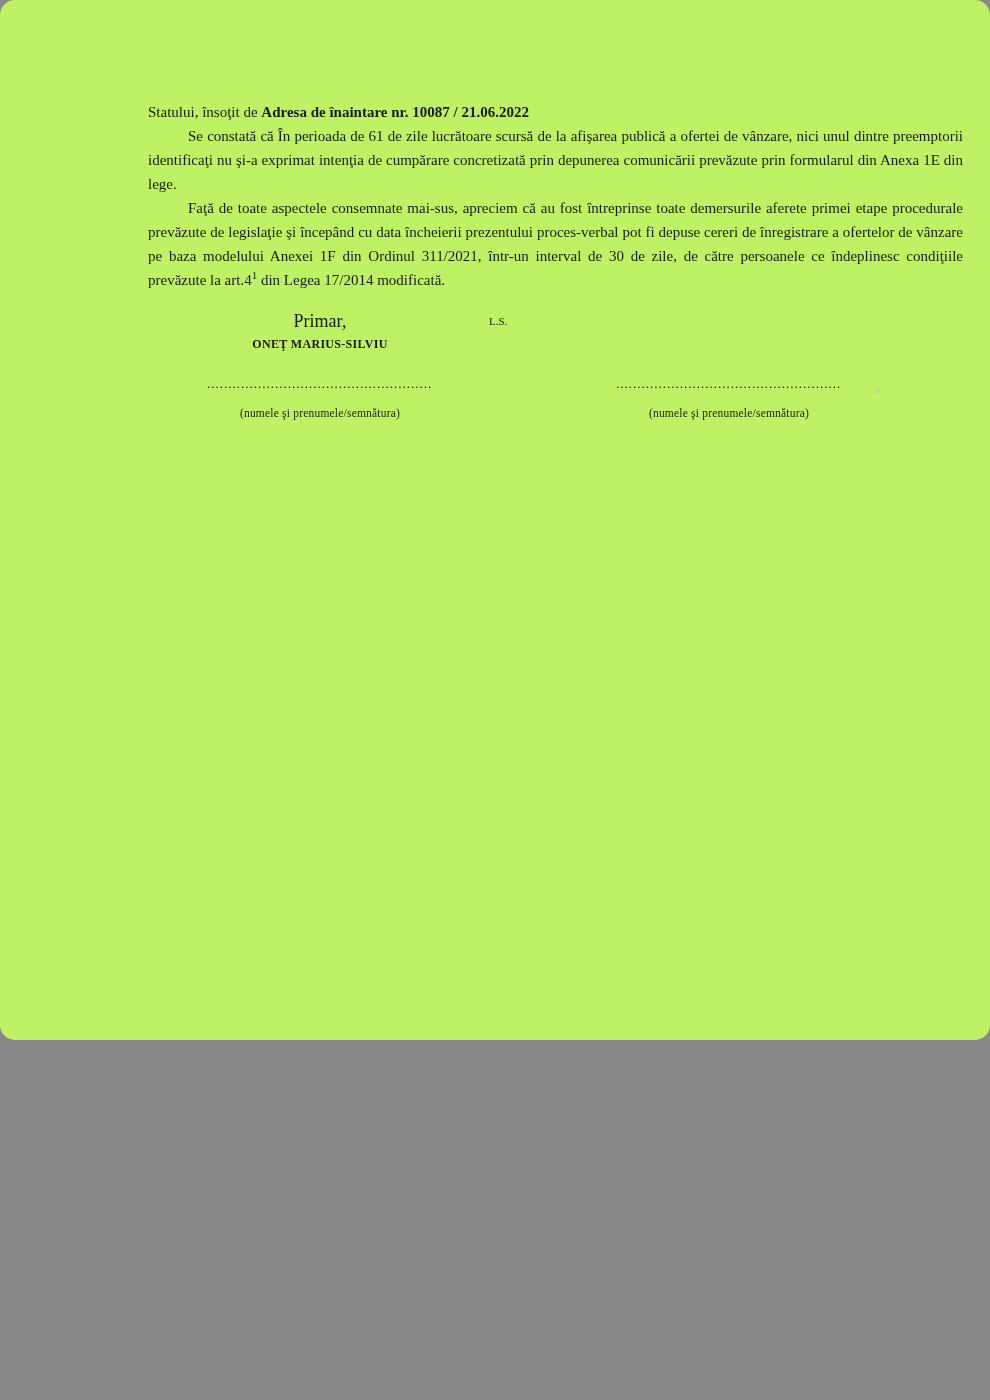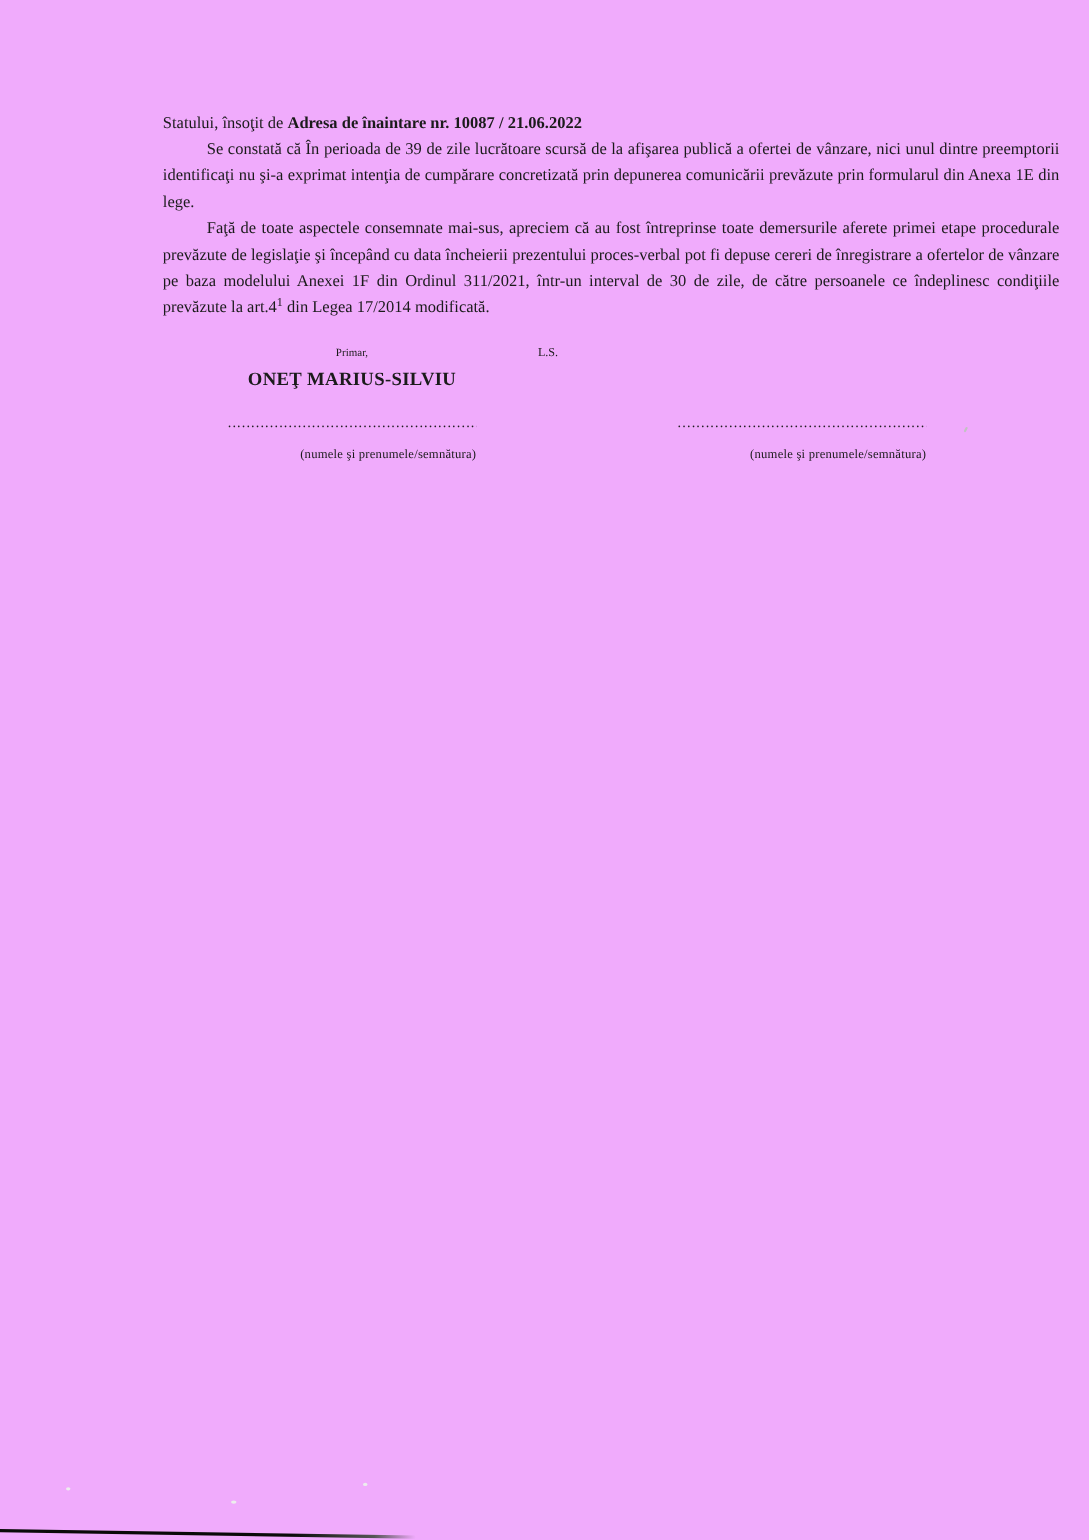--- a/index.html
+++ b/index.html
@@ -1,23 +1,24 @@
 <!DOCTYPE html>
 <html><head>
 <meta charset="utf-8">
 <style>
   html, body { margin: 0; padding: 0; background: #888; }
   .page {
     position: relative;
     width: 990px;
-    height: 1400px;
-    background: #f0abfc;
+    height: 1040px;
+    background: #bef264;
     overflow: hidden;
     font-family: "Liberation Serif", "DejaVu Serif", serif;
     color: #1b1b1b;
+    border-radius: 15px;
   }
   .content {
     position: absolute;
     left: 148px;
     top: 100px;
     width: 815px;
     font-size: 15px;
     line-height: 24px;
   }
   .content p { margin: 0; text-align: justify; }
@@ -31,41 +32,41 @@
   }
   .sig-block {
     position: relative;
     margin-top: 21px;
     height: 120px;
     text-align: left;
   }
   .sig-col { position: absolute; text-align: center; }
   .sig-col-left  { left: 12px;  width: 320px; top: 0; }
   .sig-col-right { left: 417px; width: 320px; top: 0; }
-  .sig-role { display: block; font-size: 10px; line-height: 17px; }
-  .sig-name { display: block; margin-top: 6px; font-size: 17px; font-weight: bold; letter-spacing: 0.3px; line-height: 17px; }
+  .sig-role { display: block; font-size: 18px; line-height: 17px; }
+  .sig-name { display: block; margin-top: 6px; font-size: 12px; font-weight: bold; letter-spacing: 0.3px; line-height: 17px; }
   .seal { position: absolute; left: 341px; top: 0; font-size: 11px; line-height: 17px; }
   .dotted-line {
     position: absolute;
     top: 64px;
     width: 226px;
     overflow: hidden;
     white-space: nowrap;
     font-size: 13px;
     letter-spacing: 1px;
     line-height: 14px;
     text-align: left;
   }
   .dotted-left  { left: 59px; }
   .dotted-right { left: 468px; }
   .sig-caption {
     position: absolute;
     top: 88px;
     width: 226px;
-    text-align: right;
+    text-align: center;
     font-size: 11.5px;
     letter-spacing: 0.2px;
   }
   .caption-left  { left: 59px; }
   .caption-right { left: 468px; }
   .stray-mark {
     position: absolute;
     left: 877px;
     top: 388px;
     width: 2px;
@@ -90,21 +91,21 @@
   .speck-3 { left: 330px; top: 1348px; width: 4px; height: 3px; }
 </style>
 </head>
 <body>
 
 <div class="page">
   <div class="content">
 
     <p class="intro-line"><span>Statului, însoţit de </span><span class="bold">Adresa de înaintare nr. 10087 / 21.06.2022</span></p>
 
-    <p class="para">Se constată că În perioada de 39 de zile lucrătoare scursă de la afişarea publică a ofertei de vânzare, nici unul dintre preemptorii identificaţi nu şi-a exprimat intenţia de cumpărare concretizată prin depunerea comunicării prevăzute prin formularul din Anexa 1E din lege.</p>
+    <p class="para">Se constată că În perioada de 61 de zile lucrătoare scursă de la afişarea publică a ofertei de vânzare, nici unul dintre preemptorii identificaţi nu şi-a exprimat intenţia de cumpărare concretizată prin depunerea comunicării prevăzute prin formularul din Anexa 1E din lege.</p>
 
     <p class="para"><span>Faţă de toate aspectele consemnate mai-sus, apreciem că au fost întreprinse toate demersurile aferete primei etape procedurale prevăzute de legislaţie şi începând cu data încheierii prezentului proces-verbal pot fi depuse cereri de înregistrare a ofertelor de vânzare pe baza modelului Anexei 1F din Ordinul 311/2021, într-un interval de 30 de zile, de către persoanele ce îndeplinesc condiţiile prevăzute la art.4</span><span class="sup">1</span><span> din Legea 17/2014 modificată.</span></p>
 
     <div class="sig-block">
 
       <div class="sig-col sig-col-left">
         <span class="sig-role">Primar,</span>
         <span class="sig-name">ONEŢ MARIUS-SILVIU</span>
       </div>
 

